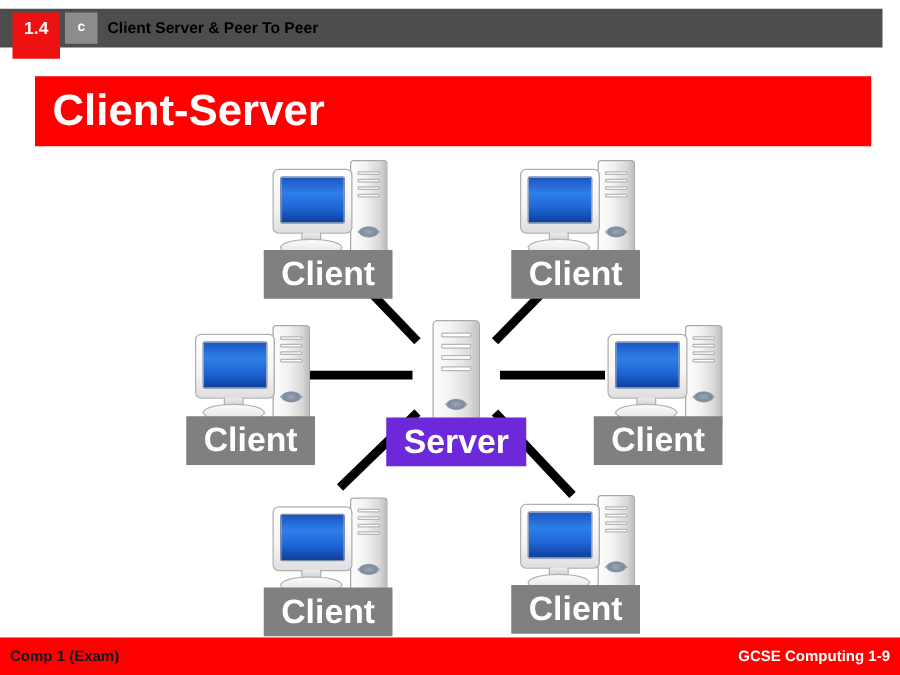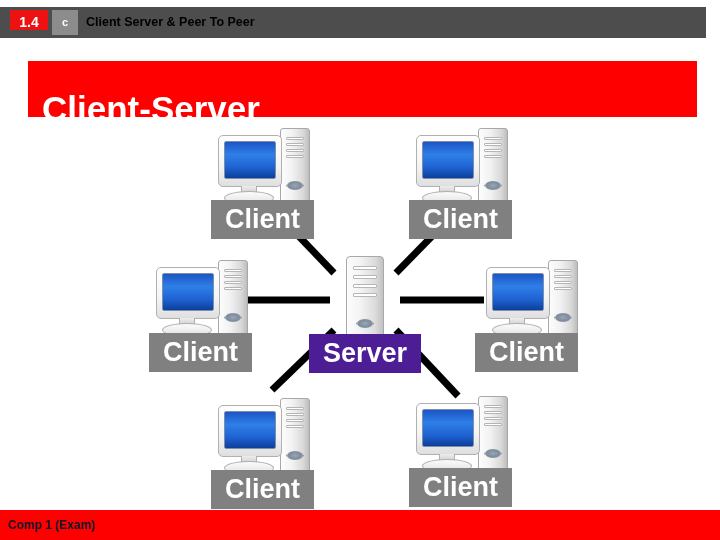--- a/index.html
+++ b/index.html
@@ -22,21 +22,21 @@
     top: 7px;
     width: 706px;
     height: 31px;
     background: #4d4d4d;
   }
   #chapter-badge {
     position: absolute;
     left: 10px;
     top: 10px;
     width: 38px;
-    height: 20px;
+    height: 37px;
     background: #ee1111;
     color: #ffffff;
     font-size: 14px;
     font-weight: bold;
     line-height: 25px;
     text-align: center;
     letter-spacing: 0px;
   }
   #section-badge {
     position: absolute;
@@ -75,21 +75,20 @@
   #slide-title {
     position: absolute;
     left: 42px;
     top: 66px;
     height: 46px;
     line-height: 46px;
     color: #ffffff;
     font-size: 35px;
     font-weight: bold;
     white-space: nowrap;
-    margin-top: 20px;
   }
 
   
   #diagram {
     position: absolute;
     left: 0;
     top: 118px;
     width: 720px;
     height: 392px;
     margin-left: 44px;
@@ -245,21 +244,21 @@
     height: 39px;
     line-height: 39px;
     padding: 0 14px;
     color: #ffffff;
     font-size: 27px;
     font-weight: bold;
     white-space: nowrap;
     box-sizing: border-box;
   }
   .label.client { background: #808080; }
-  .label.server { background: #4c1d95; }
+  .label.server { background: #6d28d9; }
 
   
   #footer-bar {
     position: absolute;
     left: 0;
     bottom: 0;
     width: 720px;
     height: 30px;
     background: #fe0000;
   }
@@ -443,13 +442,14 @@
       <div class="stand-neck"></div>
       <div class="stand-base"></div>
     </div>
   </div>
   <div class="label client" style="left:365px; top:350px;">Client</div>
 
 </div>
 
 <div id="footer-bar">
   <div id="footer-left">Comp 1 (Exam)</div>
+  <div id="footer-right">GCSE Computing 1-9</div>
 </div>
 
 </body></html>

